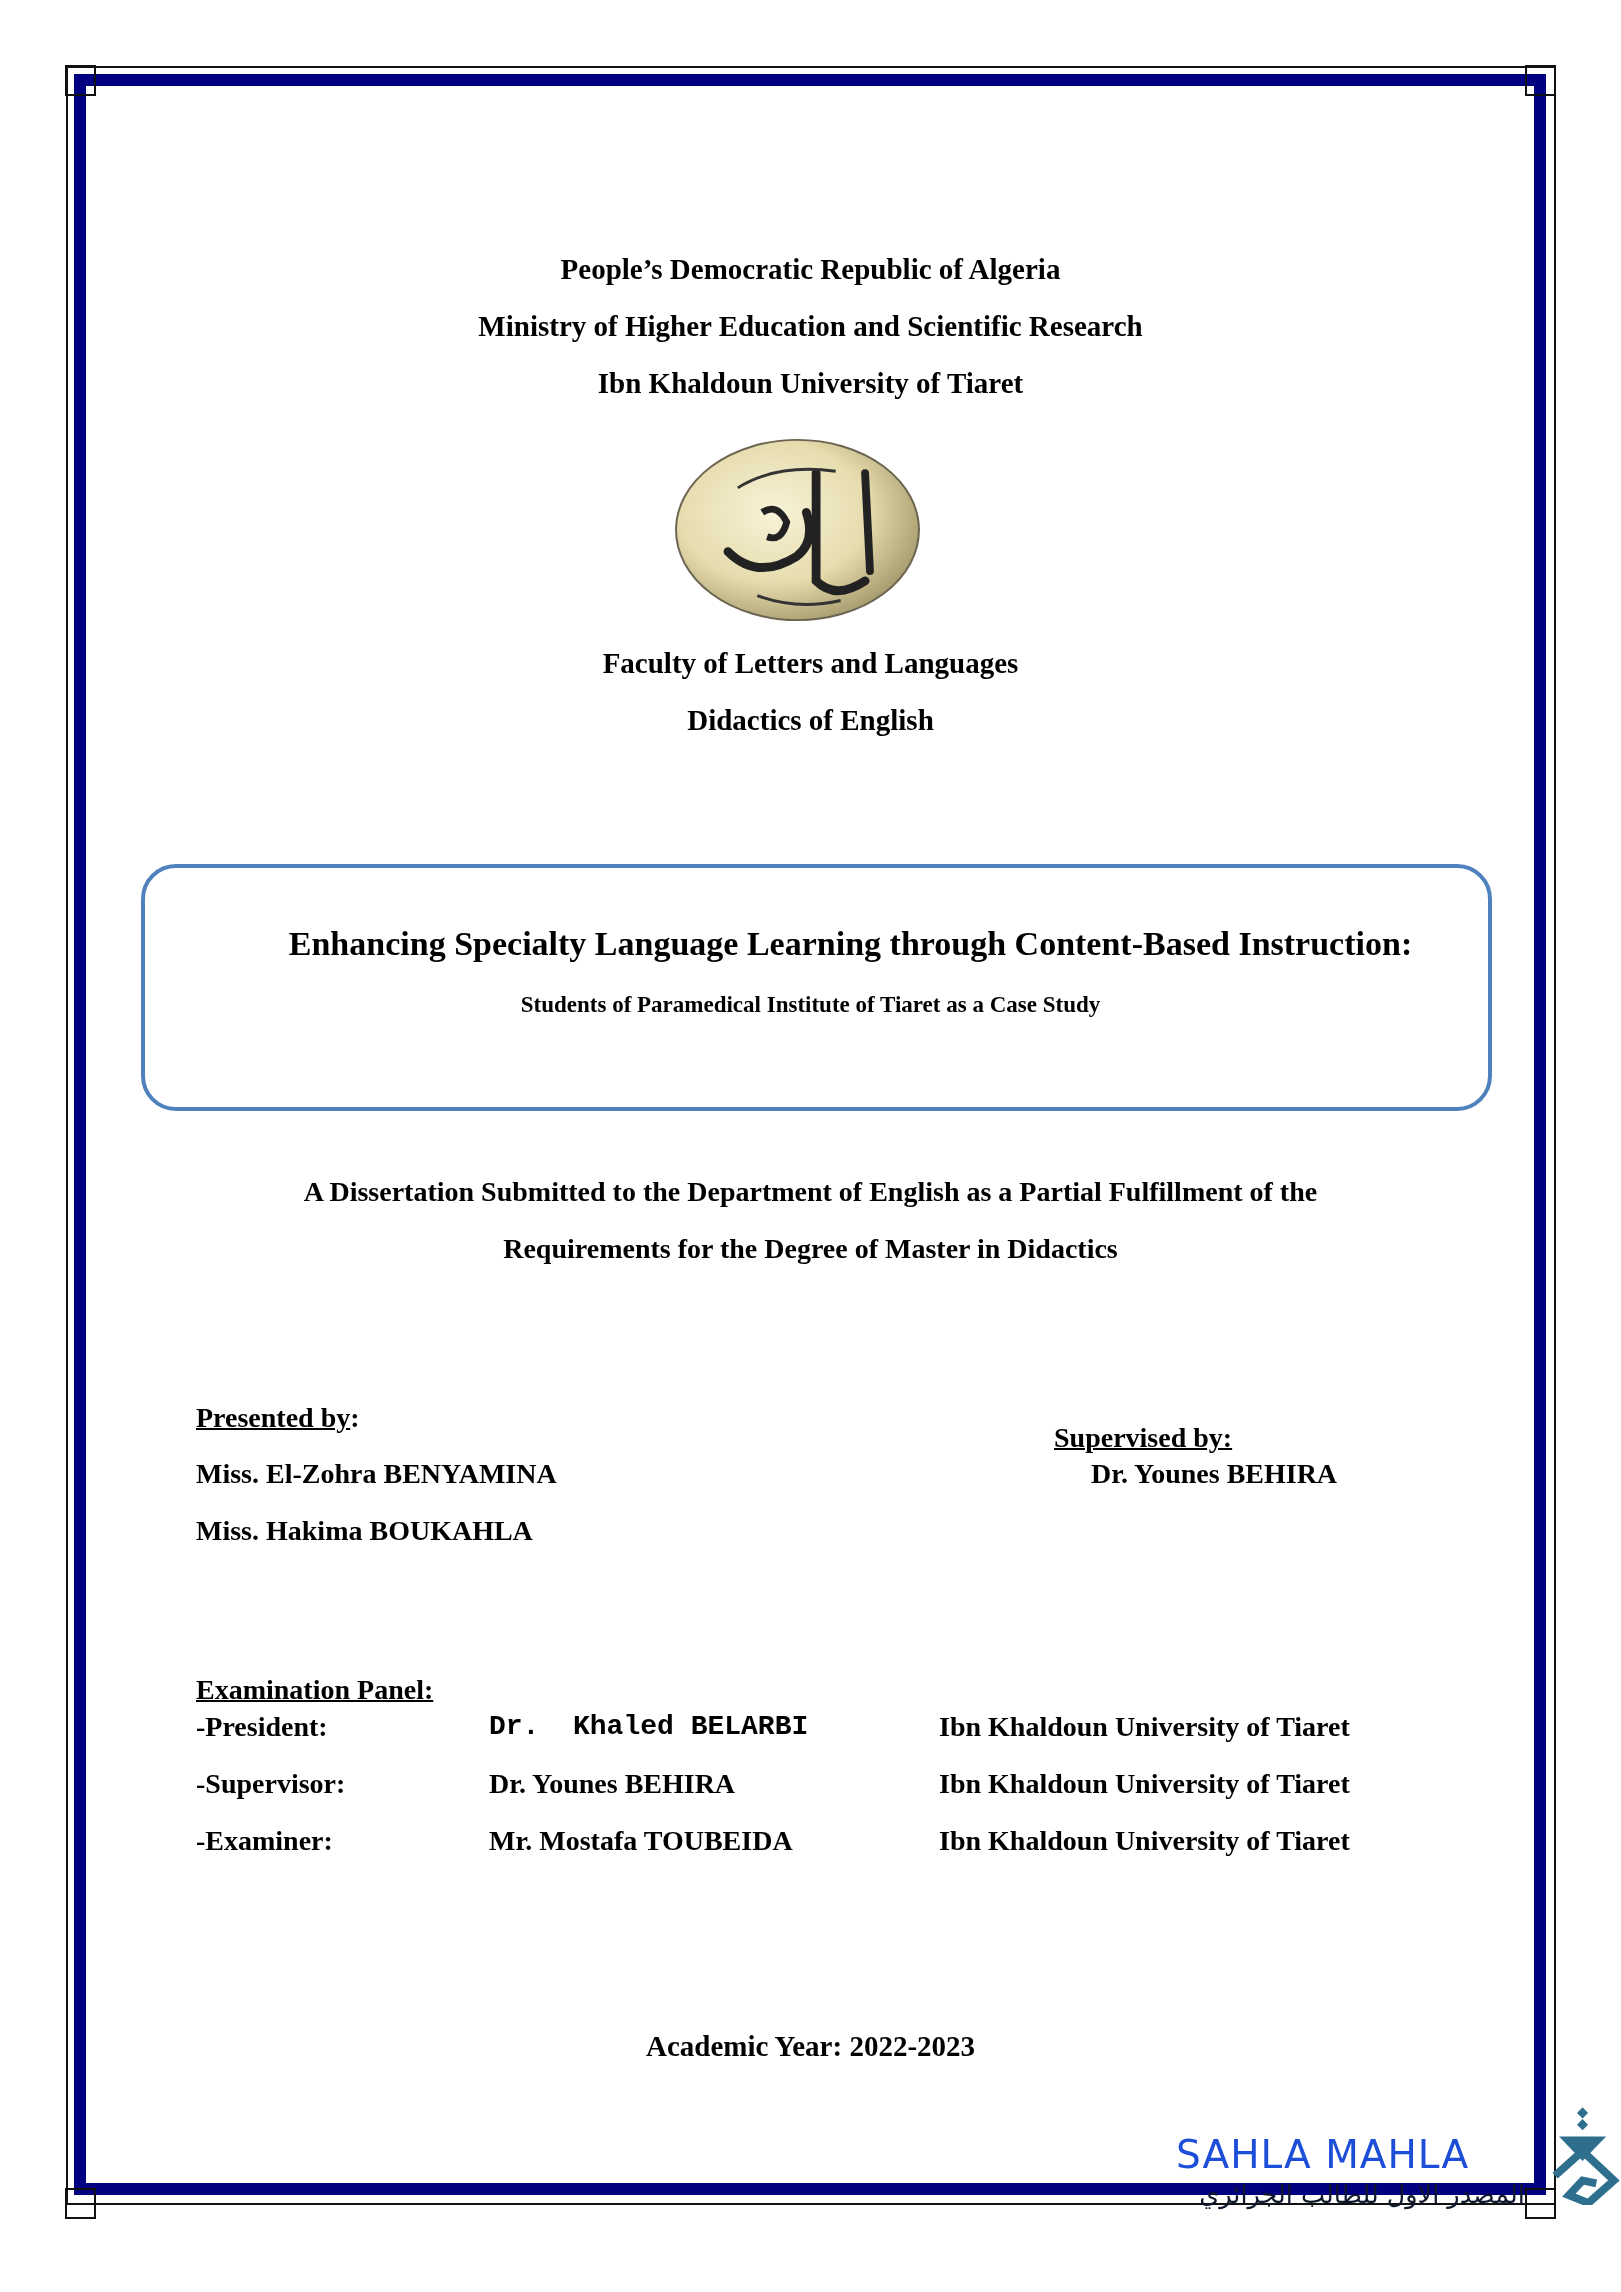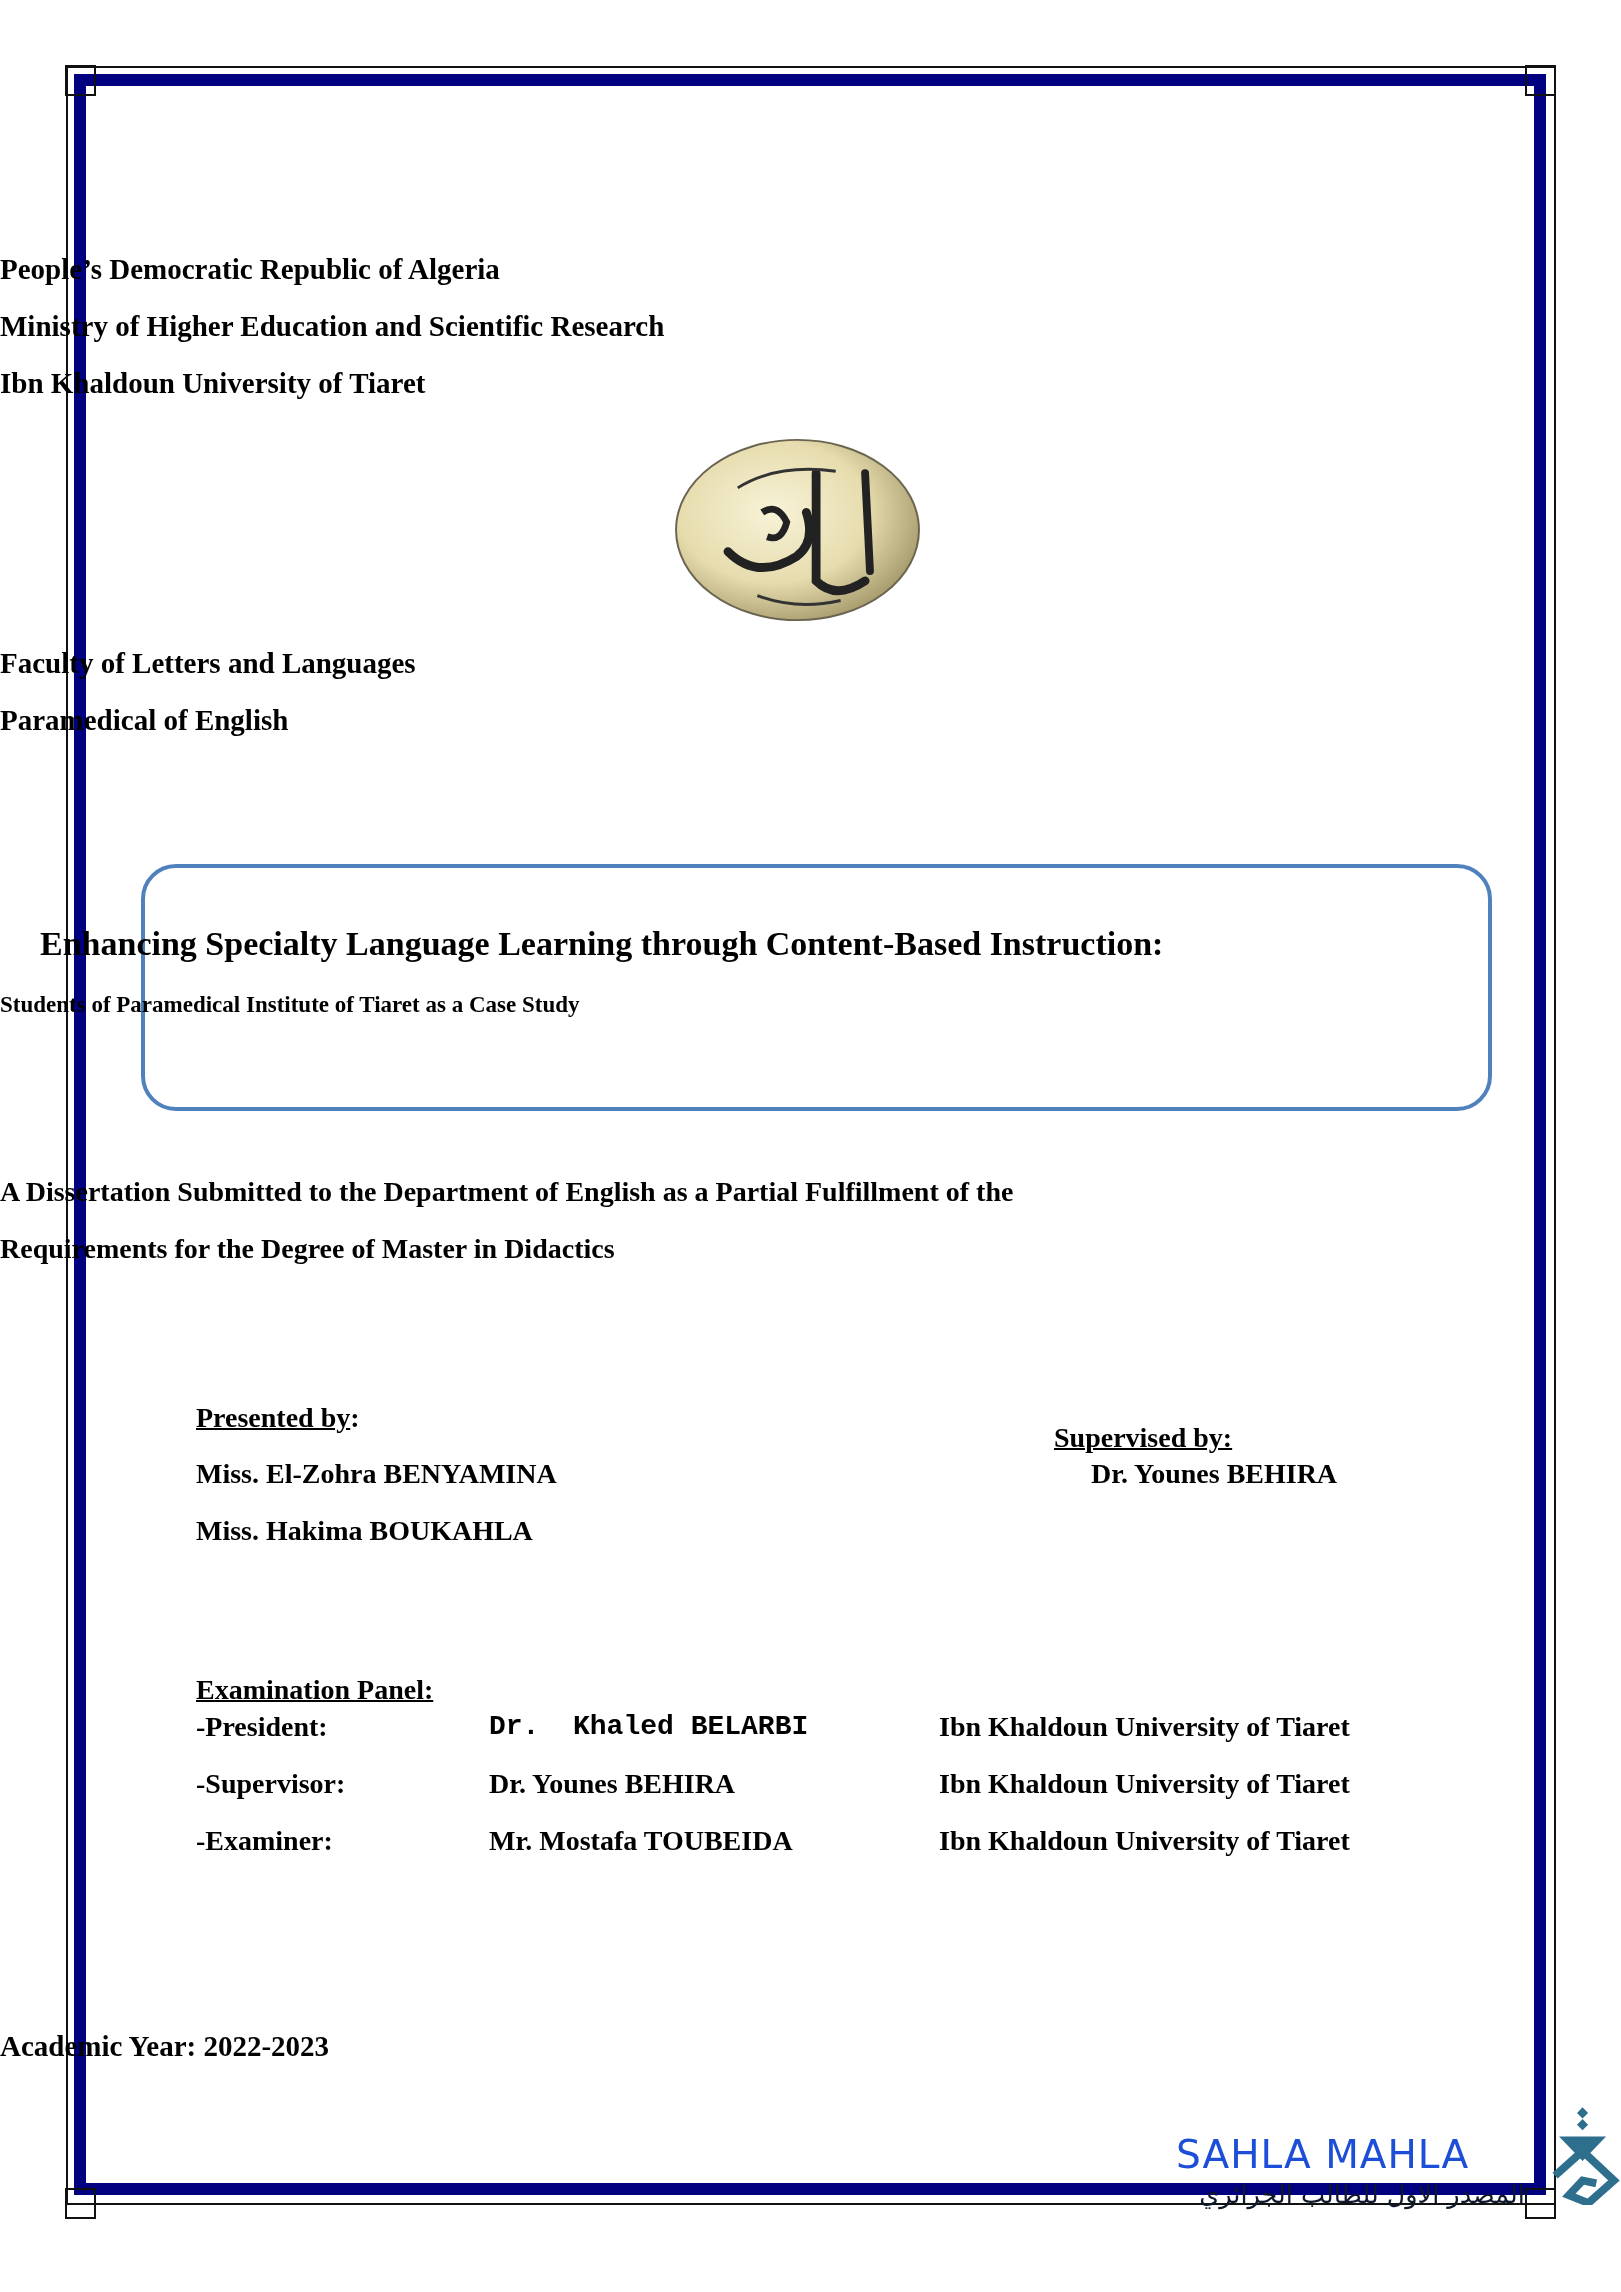--- a/index.html
+++ b/index.html
@@ -10,21 +10,21 @@
   .frame-blue { position: absolute; left: 74px; top: 74px; width: 1472px; height: 2121px;
                 border: 12.7px solid #000080; box-sizing: border-box; }
   .frame-line { position: absolute; left: 66px; top: 66px; width: 1490px; height: 2139px;
                 border: 2.9px solid #111; box-sizing: border-box; }
   .corner { position: absolute; width: 31px; height: 31px; border: 2.9px solid #111; box-sizing: border-box; background: transparent; }
   .corner.tl { left: 65px; top: 65px; }
   .corner.tr { left: 1525px; top: 65px; }
   .corner.bl { left: 65px; top: 2188px; }
   .corner.br { left: 1525px; top: 2188px; }
 
-  .line { position: absolute; left: 0; width: 1621px; text-align: left; font-weight: bold; font-size: 29px; }
+  .line { position: absolute; left: 0; width: 1621px; text-align: center; font-weight: bold; font-size: 29px; }
   .hdr1 { top: 253px; }
   .hdr2 { top: 310px; }
   .hdr3 { top: 367px; }
 
   .logo { position: absolute; left: 669px; top: 434px; width: 257px; height: 192px; }
 
   .fac1 { top: 647px; }
   .fac2 { top: 704px; }
 
   .title-box { position: absolute; left: 141px; top: 864px; width: 1351px; height: 247px;
@@ -73,21 +73,21 @@
     <path d="M60 120 Q90 150 130 125 Q150 110 140 80" stroke="#222" stroke-width="9" fill="none" stroke-linecap="round"></path>
     <path d="M150 40 L150 150 Q170 170 200 150" stroke="#222" stroke-width="9" fill="none" stroke-linecap="round"></path>
     <path d="M200 40 L205 140" stroke="#222" stroke-width="8" fill="none" stroke-linecap="round"></path>
     <path d="M95 80 Q110 70 120 90 Q115 110 100 105" stroke="#222" stroke-width="7" fill="none"></path>
     <path d="M70 55 Q110 30 170 38" stroke="#333" stroke-width="3" fill="none"></path>
     <path d="M90 165 Q130 180 175 170" stroke="#333" stroke-width="3" fill="none"></path>
   </svg>
 </div>
 
 <div class="line fac1">Faculty of Letters and Languages</div>
-<div class="line fac2">Paramedical of English</div>
+<div class="line fac2">Didactics of English</div>
 
 <div class="title-box"></div>
 <div class="line title-l1">Enhancing Specialty Language Learning through Content-Based Instruction:</div>
 <div class="line title-l2">Students of Paramedical Institute of Tiaret as a Case Study</div>
 
 <div class="line diss1">A Dissertation Submitted to the Department of English as a Partial Fulfillment of the</div>
 <div class="line diss2">Requirements for the Degree of Master in Didactics</div>
 
 <div class="abs" style="left:196px; top:1402px;"><span class="u">Presented by</span><span>:</span></div>
 <div class="abs" style="left:196px; top:1458px;">Miss. El-Zohra BENYAMINA</div>

